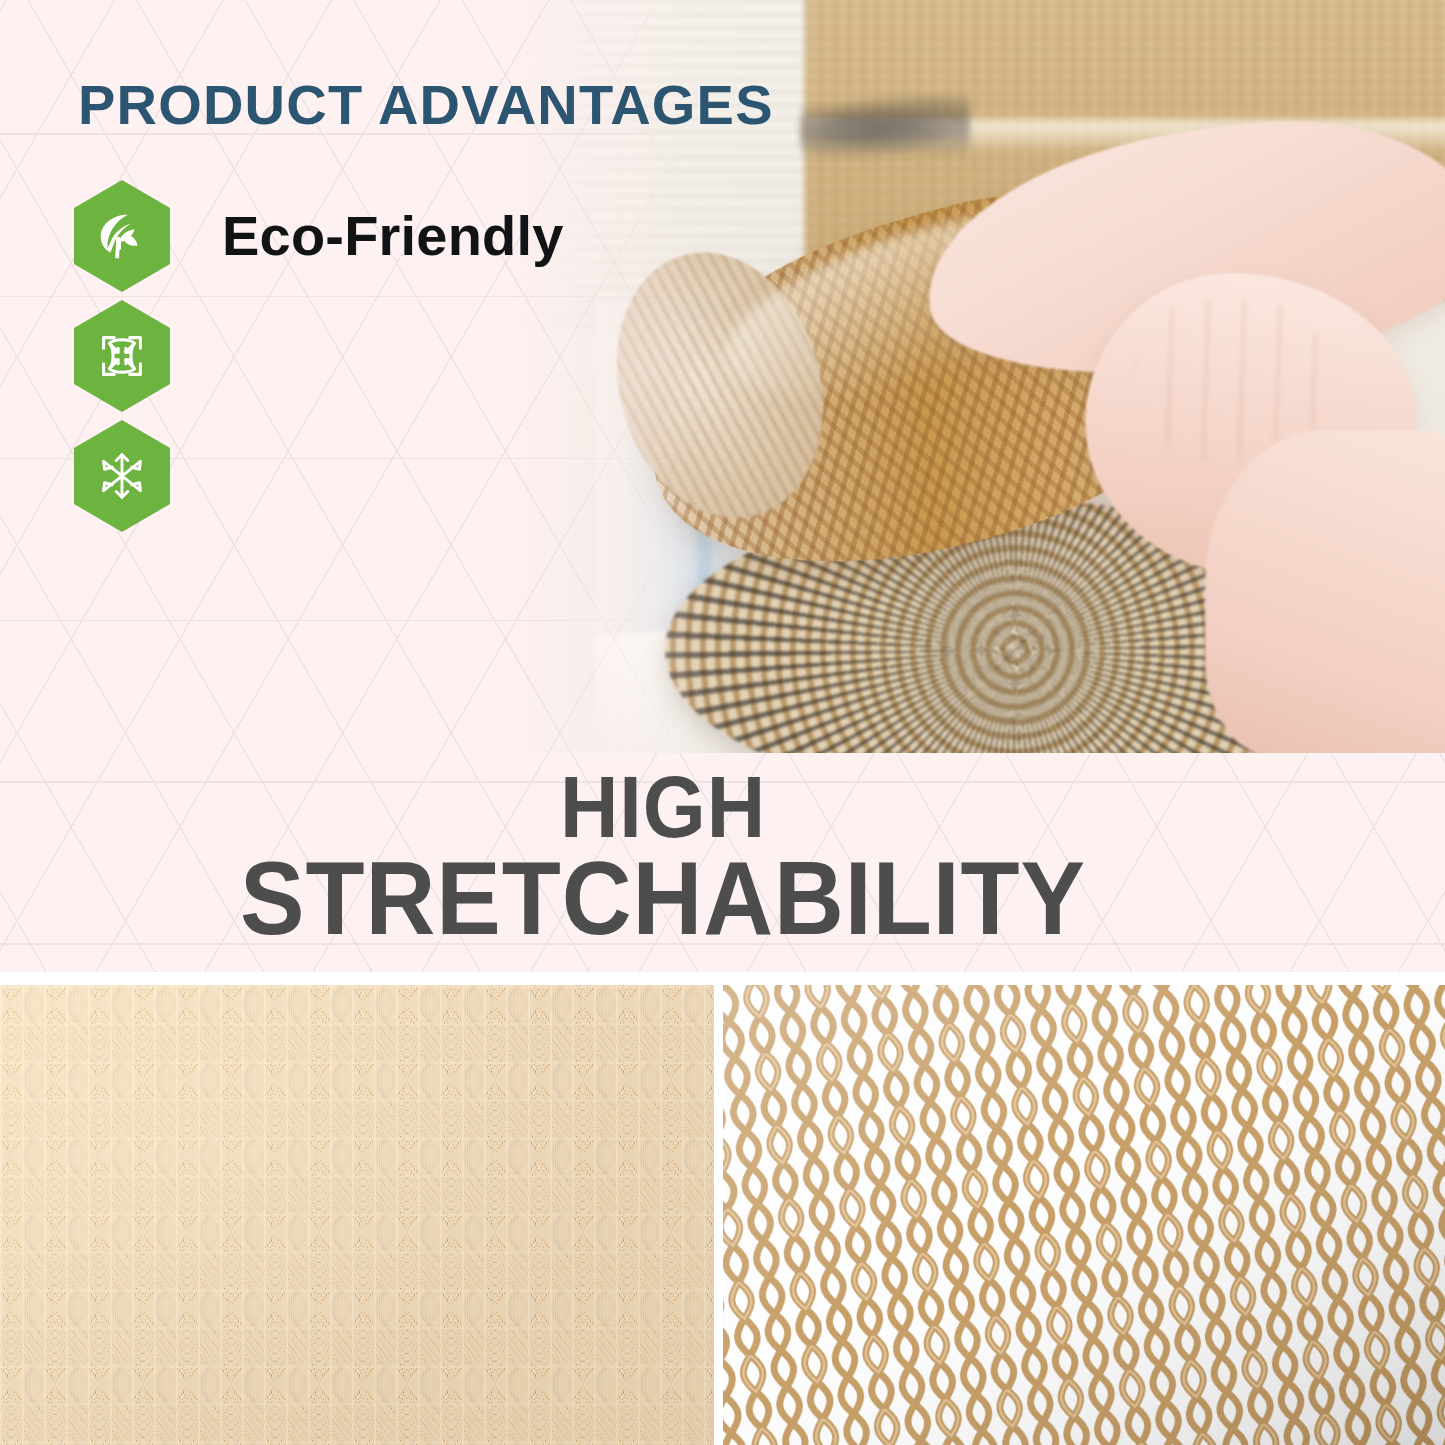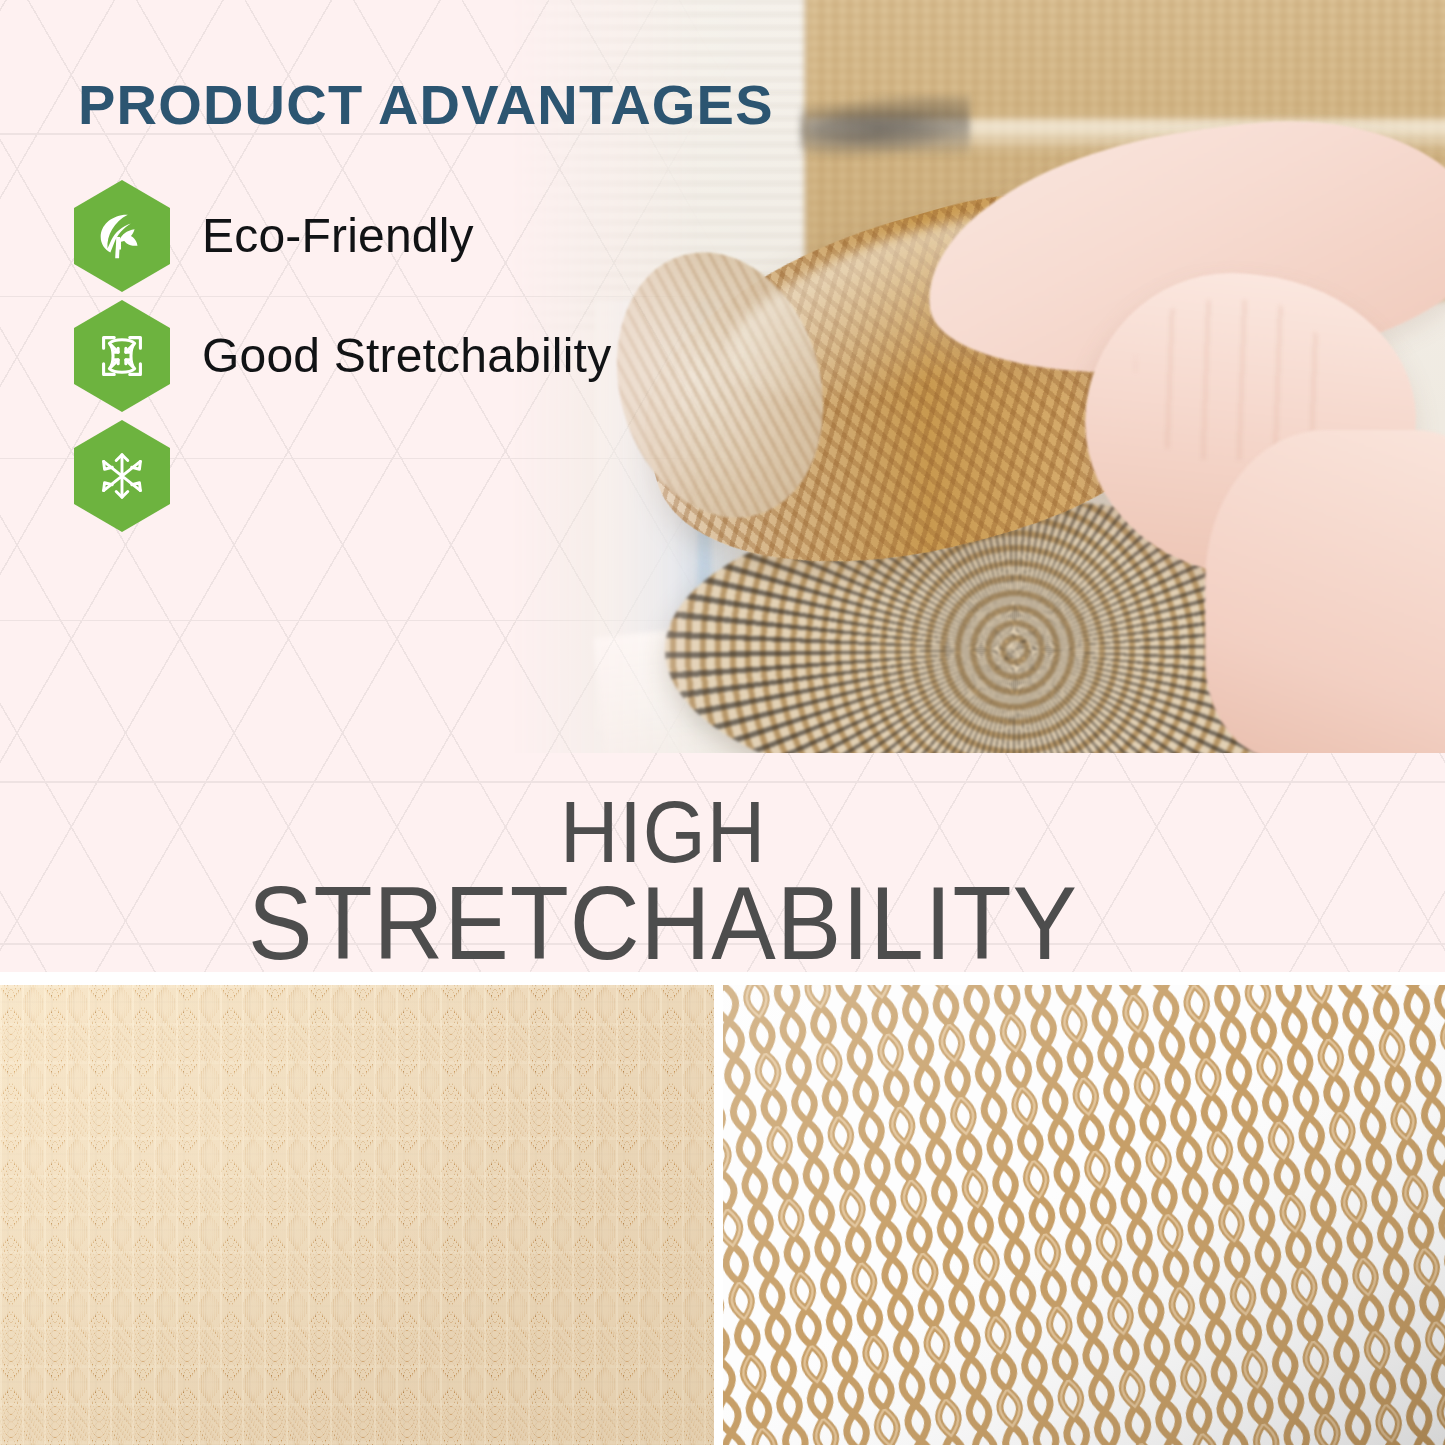--- a/index.html
+++ b/index.html
@@ -153,28 +153,28 @@
   .features{position:absolute;left:74px;top:176px;width:720px;}
   .frow{display:flex;align-items:center;height:120px;}
   .hex{
     position:relative;width:96px;height:112px;flex:0 0 96px;
     background:#6db33f;
     clip-path:polygon(50% 0%, 100% 25%, 100% 75%, 50% 100%, 0% 75%, 0% 25%);
     display:flex;align-items:center;justify-content:center;
   }
   .hex svg{width:62px;height:62px;display:block;overflow:visible;}
   .flabel{
-    margin-left:32px;font-size:48px;color:#111315;font-weight:400;
+    margin-left:52px;font-size:56px;color:#111315;font-weight:700;
     letter-spacing:.2px;white-space:nowrap;line-height:1;
   }
 
   
   .subhead{
-    position:absolute;left:0;top:790px;width:1326px;text-align:center;
-    color:#4d4d4d;font-weight:normal;line-height:.95;
+    position:absolute;left:0;top:765px;width:1326px;text-align:center;
+    color:#4d4d4d;font-weight:bold;line-height:.95;
   }
   .subhead .l1{font-size:88px;letter-spacing:1px;display:block;transform:scaleX(.92);}
   .subhead .l2{font-size:104px;letter-spacing:1px;display:block;transform:scaleX(.93);}
 
   
   .panel{position:absolute;top:985px;height:460px;overflow:hidden;}
   .panel-left{left:0;width:714px;}
   .panel-right{left:723px;width:722px;}
 
   
@@ -253,21 +253,20 @@
 
     <div class="frow">
       <div class="hex">
         <svg viewBox="0 0 64 64" fill="none" stroke="#ffffff" stroke-width="3.2" stroke-linecap="round" stroke-linejoin="round" aria-hidden="true">
           <path d="M13 13h11M13 13v11M51 13H40M51 13v11M13 51h11M13 51V40M51 51H40M51 51V40"></path>
           <path d="M19 19c5 5 5 21 0 26M45 19c-5 5-5 21 0 26M19 19c5-5 21-5 26 0M19 45c5 5 21 5 26 0"></path>
           <path d="M21 21l7 7M43 21l-7 7M21 43l7-7M43 43l-7-7"></path>
           <path d="M28 28h-4m4 0v-4M36 28h4m-4 0v-4M28 36h-4m4 0v4M36 36h4m-4 0v4"></path>
         </svg>
       </div>
-      <div class="flabel">Good Stretchability</div>
     </div>
 
     <div class="frow">
       <div class="hex">
         <svg viewBox="0 0 64 64" fill="none" stroke="#ffffff" stroke-width="3" stroke-linecap="round" stroke-linejoin="round" aria-hidden="true">
           <path d="M32 10v44M13 17l38 30M51 17L13 47"></path>
           <path d="M26 16l6-6 6 6M26 48l6 6 6-6"></path>
           <path d="M13 17l1 8 8-2M51 17l-1 8-8-2M13 47l1-8 8 2M51 47l-1-8-8 2"></path>
         </svg>
       </div>

